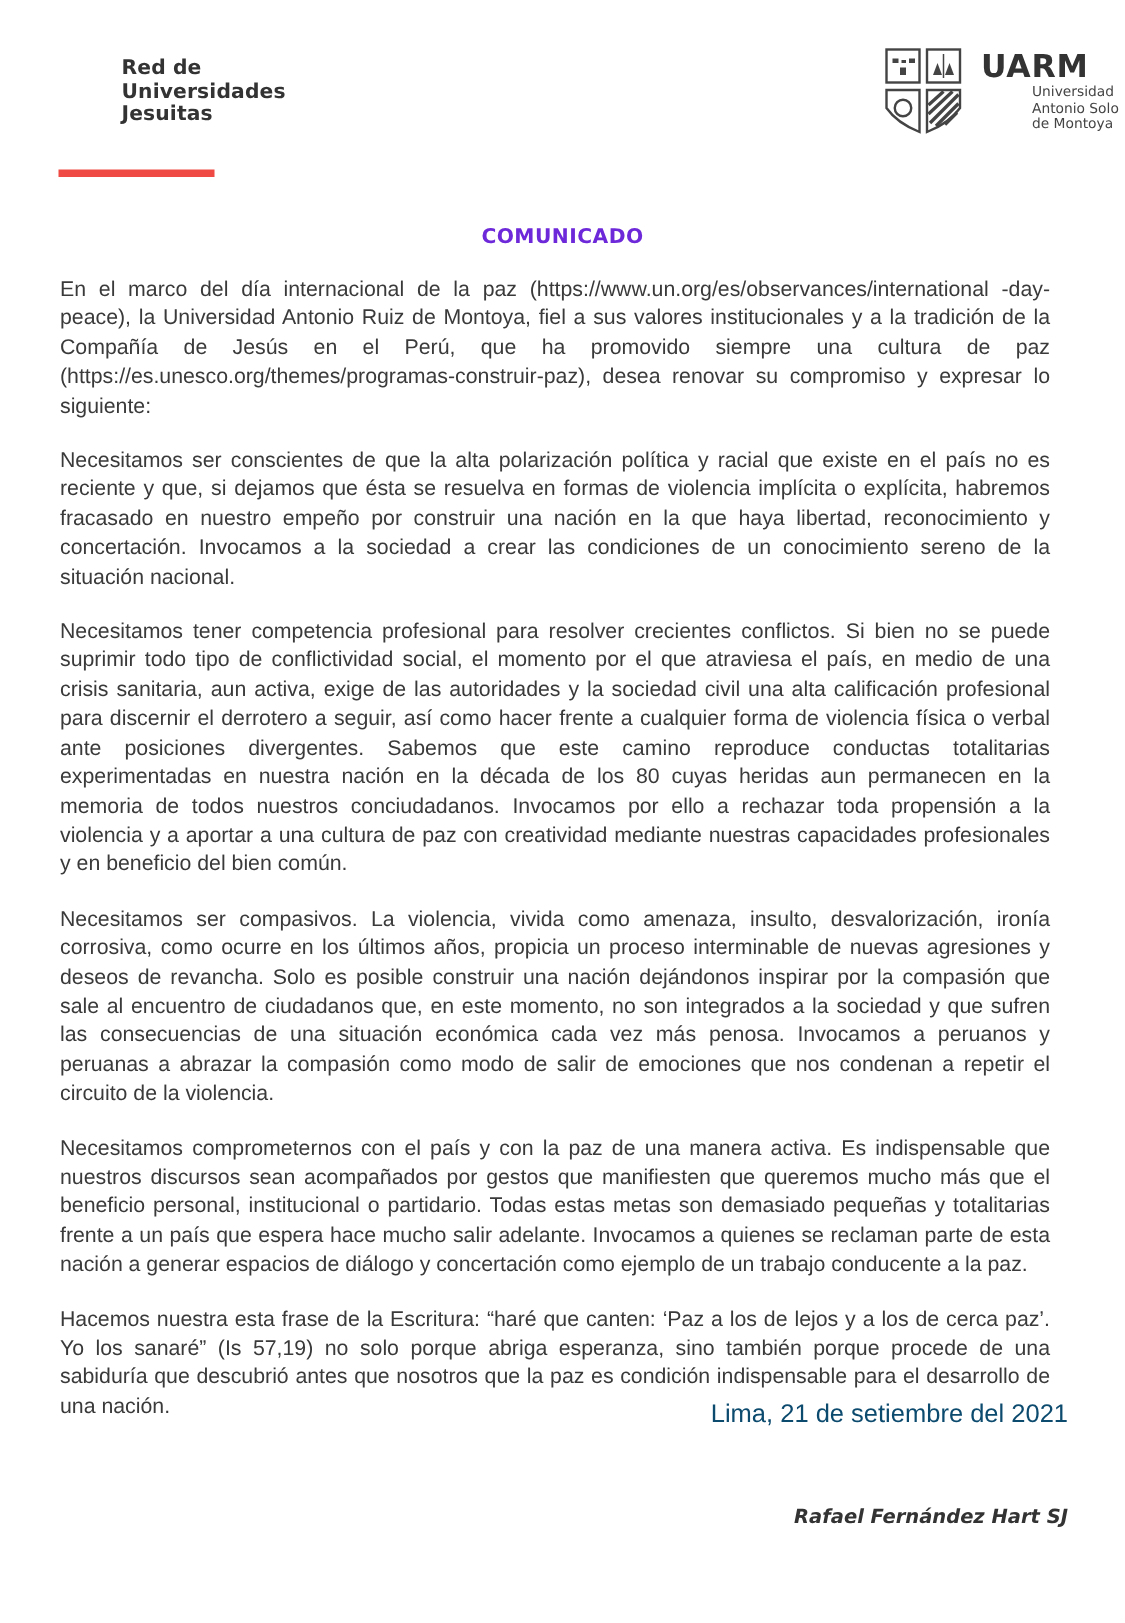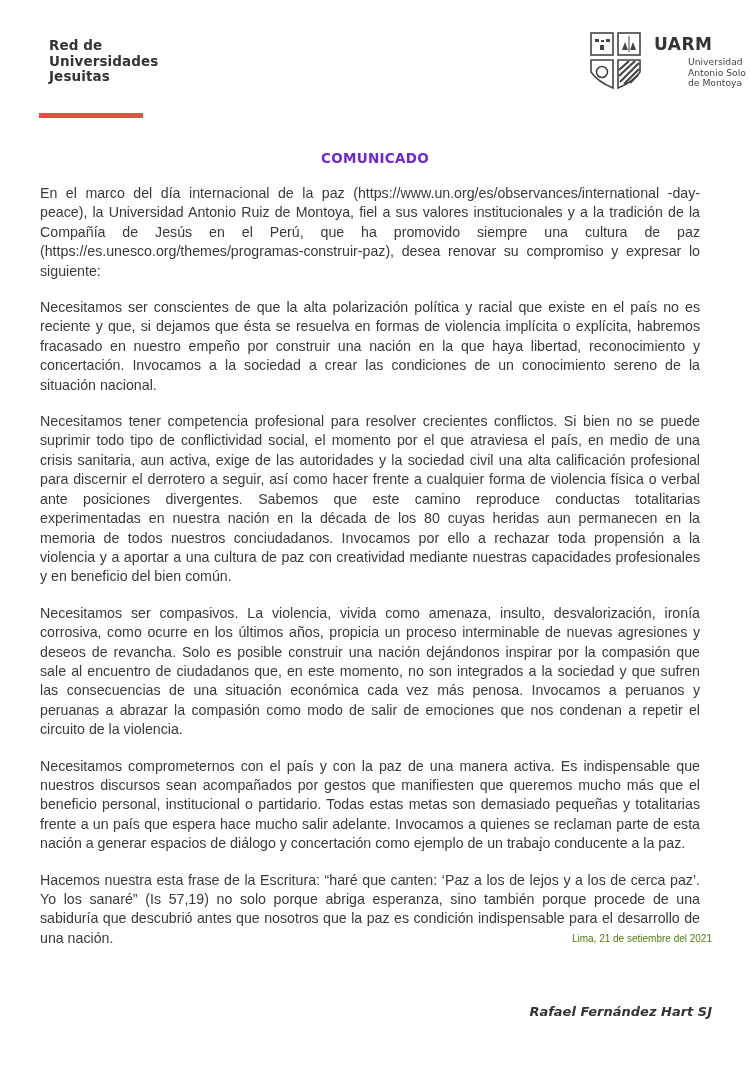--- a/index.html
+++ b/index.html
@@ -1,33 +1,33 @@
 <!DOCTYPE html>
 <html><head>
   <meta charset="utf-8">
   <style>
     html, body { margin: 0; padding: 0; background: #ffffff; }
     body { width: 750px; height: 1082px; position: relative; overflow: hidden; font-family: "Liberation Sans", sans-serif; color: #3a3a3a; }
 
     .rdj-logo { position: absolute; left: 49px; top: 38px; }
-    .rdj-logo .line { font-family: "DejaVu Sans", sans-serif; font-weight: bold; font-size: 13.5px; line-height: 15.5px; color: #333333; letter-spacing: 0.1px; }
+    .rdj-logo .line { font-family: "DejaVu Sans", sans-serif; font-weight: bold; font-size: 13.5px; line-height: 15.5px; color: #333333; letter-spacing: 0.1px; margin-left: 32px; }
     .red-bar { position: absolute; left: 39px; top: 113px; width: 104px; height: 5px; }
 
     .uarm-logo { position: absolute; left: 590px; top: 32px; display: flex; align-items: flex-start; }
     .crest { width: 52px; height: 58px; }
     .uarm-text { margin-left: 12px; margin-top: 3px; }
-    .uarm-title { font-family: "DejaVu Sans", sans-serif; font-weight: bold; font-size: 17px; line-height: 18px; color: #333333; letter-spacing: 0.5px; }
+    .uarm-title { font-family: "DejaVu Sans", sans-serif; font-weight: bold; font-size: 21px; line-height: 18px; color: #333333; letter-spacing: 0.5px; }
     .uarm-sub { font-family: "DejaVu Sans", sans-serif; font-size: 9.2px; line-height: 10.5px; color: #444444; margin-top: 4px; margin-left: 34px; }
 
     .title { position: absolute; left: 0; right: 0; top: 150px; text-align: center; font-family: "DejaVu Sans", sans-serif; font-weight: bold; font-size: 13.5px; color: #6d28d9; letter-spacing: 0.3px; }
 
     .body { position: absolute; left: 40px; width: 672px; top: 184px; }
     .para { font-family: "Liberation Sans", sans-serif; font-size: 14.2px; line-height: 19.4px; color: #3a3a3a; text-align: justify; margin: 0 12px 17px 0; }
 
-    .date { position: absolute; right: 38px; top: 933px; font-size: 10px; color: #4d7c0f; }
+    .date { position: absolute; right: 38px; top: 933px; font-size: 17px; color: #0c4a6e; }
     .signer { position: absolute; right: 38px; top: 1002px; text-align: left; }
     .signer-name { font-family: "DejaVu Sans", sans-serif; font-weight: bold; font-style: italic; font-size: 13px; color: #333333; line-height: 19px; }
     .signer-role { font-size: 14.2px; color: #3a3a3a; line-height: 19px; }
   </style>
 </head>
 <body>
 
 <div class="rdj-logo">
   <div class="line">Red de</div>
   <div class="line">Universidades</div>

